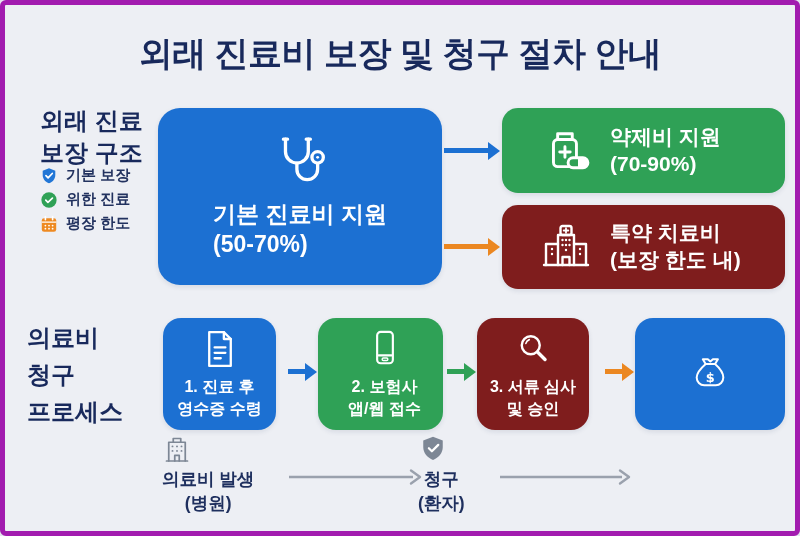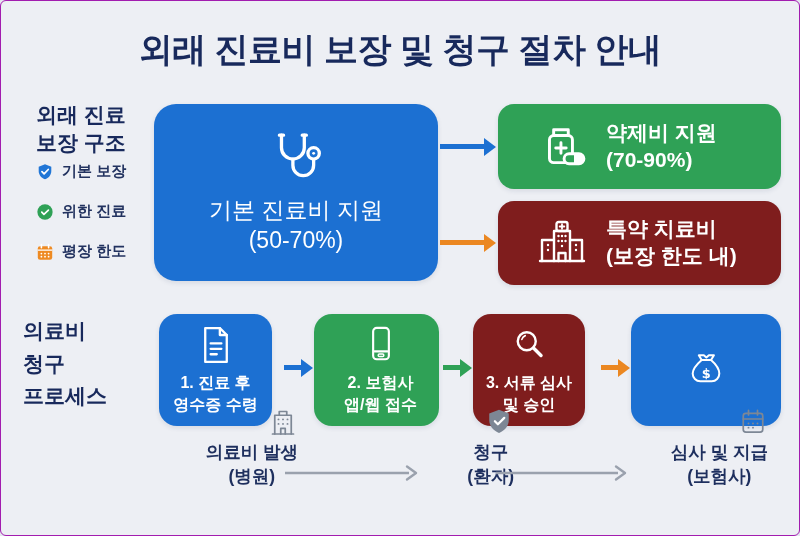--- a/index.html
+++ b/index.html
@@ -1,55 +1,55 @@
 <!DOCTYPE html>
 <html><head>
 <meta charset="utf-8">
 <style>
   * { margin:0; padding:0; box-sizing:border-box; }
   html,body { background:#e4e7ee; }
   body { font-family:"Liberation Sans","DejaVu Sans",sans-serif; }
   .canvas {
     position:relative; width:800px; height:536px;
-    background:#edeff4; border:1px solid #a21caf; border-radius:6px;
+    background:#edeff4; border:5px solid #a21caf; border-radius:6px;
     overflow:hidden;
   }
   .pre { white-space:pre-line; }
 
   
   .title {
     position:absolute; top:26px; left:0; width:100%;
     text-align:center; font-size:34px; font-weight:800;
     color:#18295c; letter-spacing:-0.5px;
   }
 
   
   .side-label {
     position:absolute; color:#18295c; font-weight:800;
-    font-size:21px; line-height:1.33;
+    font-size:24px; line-height:1.33;
   }
   #coverage-label { left:35px; top:100px; }
   #process-label  { left:22px; top:314px; line-height:1.55; }
 
   
-  .legend { position:absolute; left:35px; top:161px; display:flex; flex-direction:column; gap:21px; }
+  .legend { position:absolute; left:35px; top:161px; display:flex; flex-direction:column; gap:5px; }
   .legend-item { display:flex; align-items:center; gap:8px; }
   .legend-item svg { width:18px; height:18px; display:block; }
   .legend-item .lg-label { font-size:15px; font-weight:600; color:#22325f; }
 
   
   .box { position:absolute; display:flex; align-items:center; justify-content:center;
          color:#fff; box-shadow:0 2px 5px rgba(20,40,80,.10); }
   .box-blue   { background:#1c70d2; }
   .box-green  { background:#2fa156;padding-left:8px; }
   .box-orange { background:#7f1d1d; }
 
   #main-box { left:153px; top:103px; width:284px; height:177px; border-radius:22px;
               flex-direction:column; gap:10px; }
-  #main-box .box-label { font-size:23px; font-weight:400; text-align:center; line-height:1.3; }
+  #main-box .box-label { font-size:23px; font-weight:700; text-align:left; line-height:1.3; }
   #main-box svg { width:56px; height:56px; }
 
   .branch-box { left:497px; width:283px; border-radius:16px; justify-content:flex-start;
                 padding-left:40px; gap:20px; }
   #branch-pharmacy { top:103px; height:85px; }
   #branch-special  { top:200px; height:84px; }
   .branch-box svg { width:48px; height:48px; flex:0 0 auto; }
   .branch-box .box-label { font-size:21px; font-weight:800; line-height:1.28; }
 
   
@@ -70,22 +70,22 @@
   
   .step-box { top:313px; height:112px; border-radius:18px; flex-direction:column; gap:7px; }
   .step-box svg { width:36px; height:40px; }
   .step-box .box-label { font-size:16px; font-weight:800; text-align:center; line-height:1.35; }
   #step-1 { left:158px; width:113px; }
   #step-2 { left:313px; width:125px; }
   #step-3 { left:472px; width:112px; }
   #step-4 { left:630px; width:150px; }
 
   
-  .milestone { position:absolute; top:406px; display:flex; flex-direction:column;
-               align-items:flex-end; gap:4px; }
+  .milestone { position:absolute; top:429px; display:flex; flex-direction:column;
+               align-items:flex-start; gap:4px; }
   .milestone svg { width:30px; height:30px; }
   .milestone .ms-label { font-size:17.5px; font-weight:800; color:#1e2f5e;
                          text-align:center; line-height:1.35; }
   #milestone-1 { left:157px; width:140px; }
   #milestone-2 { left:413px; width:100px; }
   #milestone-3 { left:617px; width:150px; }
   .gray-arrow { position:absolute; top:463px; }
   #timeline-arrow-1 { left:283px; }
   #timeline-arrow-2 { left:494px; }
 </style>
@@ -239,24 +239,14 @@
     </svg>
     <div class="ms-label pre">청구
 (환자)</div>
   </div>
 
   <svg class="gray-arrow" id="timeline-arrow-2" width="134" height="18" viewBox="0 0 134 18">
     <line x1="1" y1="9" x2="123" y2="9" stroke="#9aa1ad" stroke-width="2.4"></line>
     <path d="M121 2.5 L130 9 l-9 6.5" fill="none" stroke="#9aa1ad" stroke-width="2.4" stroke-linecap="round" stroke-linejoin="round"></path>
   </svg>
 
-  <div class="milestone" id="milestone-3">
-    <svg viewBox="0 0 40 40" fill="none" stroke="#7d8795" stroke-width="2.3" stroke-linecap="round" stroke-linejoin="round">
-      <rect x="7" y="8.5" width="26" height="25" rx="3.5"></rect>
-      <path d="M7 16 h26"></path>
-      <path d="M14 4.5 v6 M26 4.5 v6"></path>
-      <path d="M14 22 h.01 M20 22 h.01 M26 22 h.01 M14 27.5 h.01 M20 27.5 h.01" stroke-width="2.6"></path>
-    </svg>
-    <div class="ms-label pre">심사 및 지급
-(보험사)</div>
-  </div>
 
 </div>
 
 </body></html>

